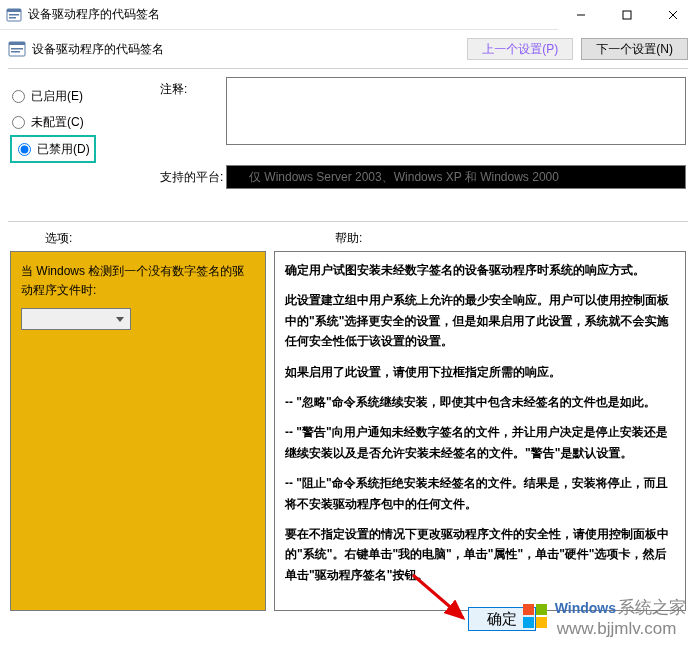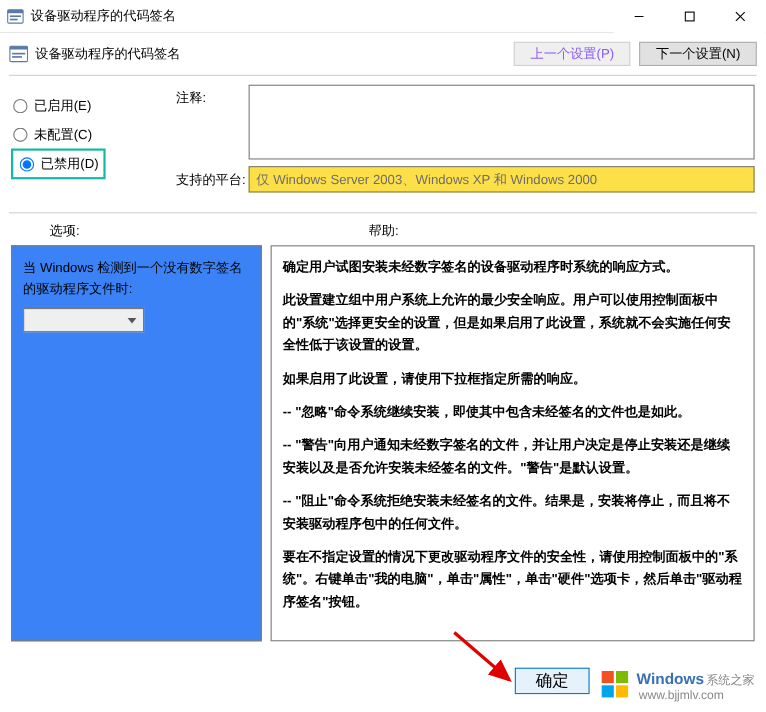--- a/index.html
+++ b/index.html
@@ -85,42 +85,42 @@
     }
     .radio-row input { margin-right: 6px; }
     .radio-red {
       border: 2px solid #14b8a6;
       padding: 2px 4px;
       width: fit-content;
     }
     .fields-col { flex: 1; }
     .field-row {
       display: flex;
-      margin-bottom: 6px;
+      margin-bottom: 20px;
     }
     .field-row .flabel {
       width: 66px;
       padding-top: 4px;
     }
     .field-row textarea {
       flex: 1;
       height: 68px;
       resize: none;
       border: 1px solid #7a7a7a;
       font-family: inherit;
       font-size: 12px;
       padding: 2px 4px;
       background: #fff;
     }
     .field-row .platform-box {
       flex: 1;
       height: 24px;
       border: 1px solid #7a7a7a;
-      padding: 3px 6px;
-      background: #fde047;
+      padding: 3px 22px;
+      background: #000000;
       color: #6e6e6e;
     }
 
     .divider-h2 {
       height: 1px; background: #d0d0d0;
       margin: 4px 8px 6px 8px;
     }
 
     .section-labels {
       display: flex;
@@ -128,25 +128,25 @@
     }
     .section-labels .left { width: 290px; margin-left: 35px; }
     .section-labels .right { flex: 1; }
 
     .lower {
       display: flex;
       padding: 0 10px 0 10px;
       gap: 8px;
     }
     .options-box {
-      width: 228px;
+      width: 256px;
       height: 360px;
       border: 1px solid #7a7a7a;
       padding: 10px;
-      background: #3b82f6;
+      background: #eab308;
     }
     .options-box .opt-text { line-height: 1.6; }
     .select-box {
       margin-top: 8px;
       width: 110px;
       height: 22px;
       border: 1px solid #777;
       background: #efefef;
       position: relative;
     }
@@ -196,21 +196,21 @@
       position: absolute;
       right: 10px;
       bottom: 8px;
       display: flex;
       align-items: center;
       font-size: 14px;
       color: #3a6fb7;
     }
     .watermark .wm-logo { margin-right: 6px; }
     .watermark .wm-title { font-weight: 600; }
-    .watermark .wm-sub { font-size: 11px; color: #888; margin-left: 2px;}
+    .watermark .wm-sub { font-size: 17px; color: #888; margin-left: 2px;}
   </style>
 </head>
 <body>
 
 <div class="titlebar">
   <span class="app-icon">
     <svg width="16" height="16" viewBox="0 0 16 16">
       <rect x="1" y="2" width="14" height="12" rx="1" fill="#fff" stroke="#5a7aa8" stroke-width="1"></rect>
       <rect x="1" y="2" width="14" height="3" fill="#5a7aa8"></rect>
       <rect x="3" y="7" width="10" height="1.5" fill="#5a7aa8"></rect>

